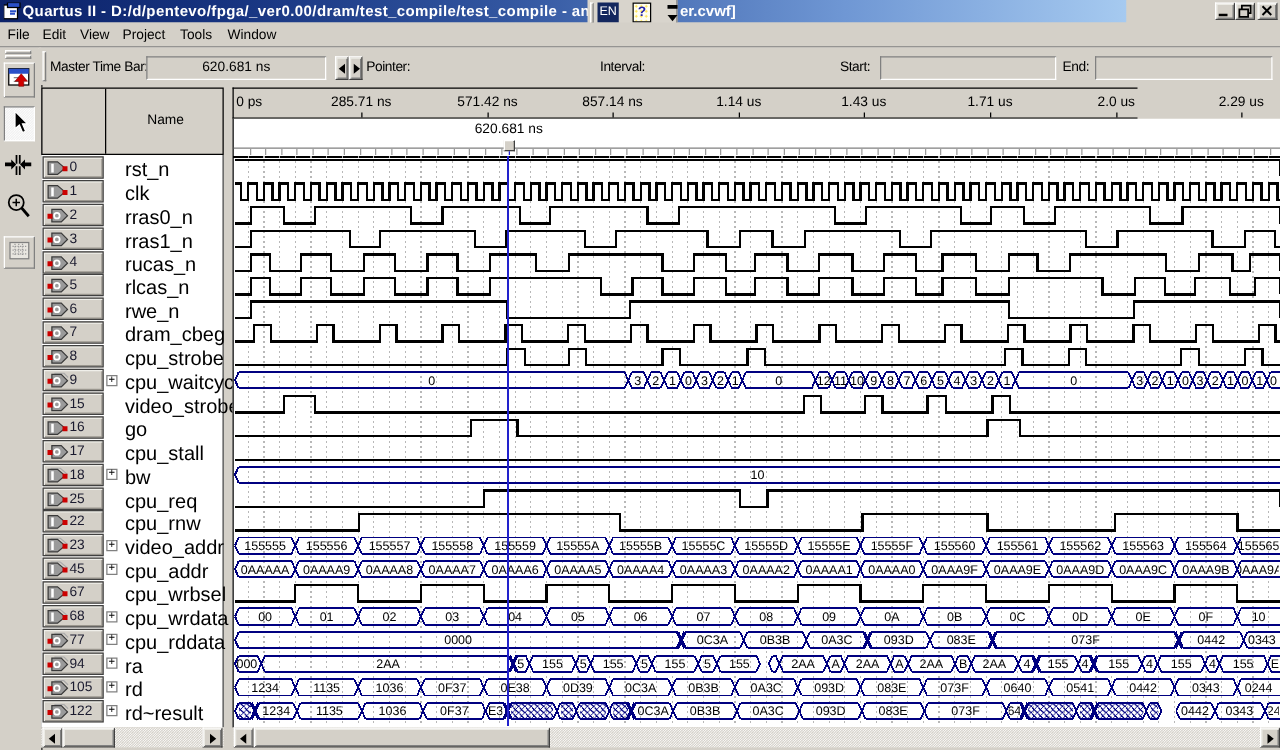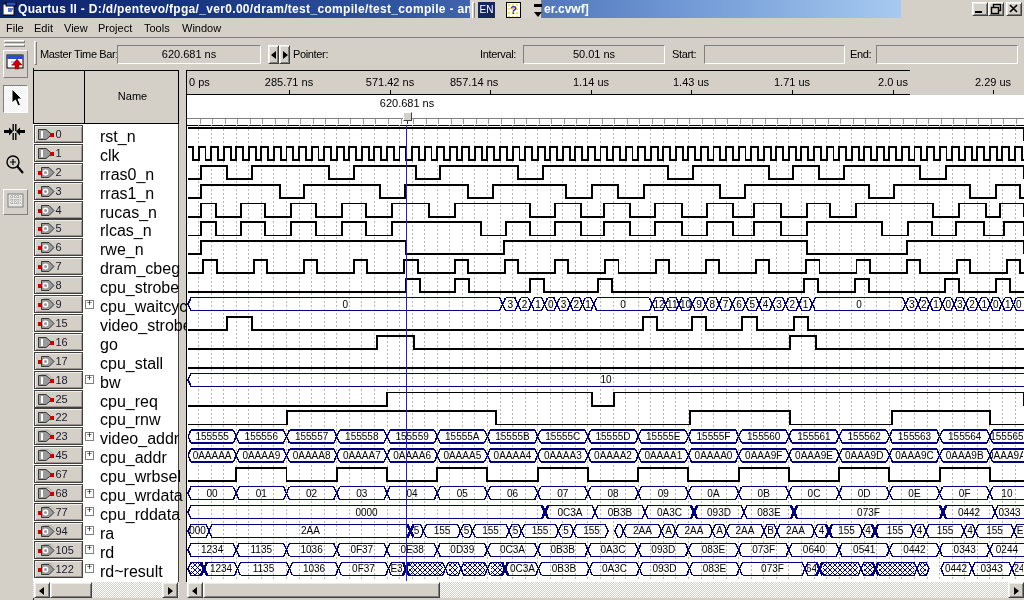--- a/index.html
+++ b/index.html
@@ -88,21 +88,20 @@
  <div class="tlabel" style="left:9px">Master Time Bar:</div>
  <div class="field" style="left:86px;width:144px">620.681 ns</div>
  <div class="sbtn" style="left:237px;top:7px;width:11px;height:19px">
       <div class="arr arrL" style="left:2px;top:5px"></div>
     </div>
  <div class="sbtn" style="left:248px;top:7px;width:11px;height:19px">
       <div class="arr arrR" style="left:3px;top:5px"></div>
     </div>
  <div class="tlabel" style="left:262px">Pointer:</div>
  <div class="tlabel" style="left:449px">Interval:</div>
- <div class="field" style="left:492px;width:142px">50.01 ns</div>
  <div class="tlabel" style="left:641px">Start:</div>
  <div class="field" style="left:673px;width:141px"></div>
  <div class="tlabel" style="left:819px">End:</div>
  <div class="field" style="left:845px;width:142px"></div>
 </div>
 <div id="leftcol">
  <div style="position:absolute;left:4px;top:2px;width:21px;height:3px;border:1px solid;border-color:#fff #808080 #808080 #fff"></div>
  <div style="position:absolute;left:4px;top:6px;width:21px;height:3px;border:1px solid;border-color:#fff #808080 #808080 #fff"></div>
  <div class="pbtn" style="top:12px;height:28px"><svg width="23" height="24">
         <rect x="3" y="4" width="16" height="13" fill="#fff" stroke="#000"></rect>
@@ -369,21 +368,21 @@
     </div>
     <div class="plus" style="top:440.1px"><span>+</span></div>
     <div class="rname" style="top:438.6px">rd~result</div>
   </div>
 <div id="wavehdr">
     <div class="tlab" style="left:2px">0 ps</div>
     <div class="tlab" style="left:62px;width:80px;text-align:center">285.71 ns</div>
     <div class="tick" style="left:102px"></div>
     <div class="tlab" style="left:163px;width:80px;text-align:center">571.42 ns</div>
     <div class="tick" style="left:203px"></div>
-    <div class="tlab" style="left:263px;width:80px;">857.14 ns</div>
+    <div class="tlab" style="left:263px;width:80px;text-align:center">857.14 ns</div>
     <div class="tick" style="left:303px"></div>
     <div class="tlab" style="left:364px;width:80px;text-align:center">1.14 us</div>
     <div class="tick" style="left:404px"></div>
     <div class="tlab" style="left:464px;width:80px;text-align:center">1.43 us</div>
     <div class="tick" style="left:504px"></div>
     <div class="tlab" style="left:565px;width:80px;text-align:center">1.71 us</div>
     <div class="tick" style="left:605px"></div>
     <div class="tlab" style="left:666px;width:80px;text-align:center">2.0 us</div>
     <div class="tick" style="left:706px"></div>
     <div class="tlab" style="left:766px;width:80px;text-align:center">2.29 us</div>

